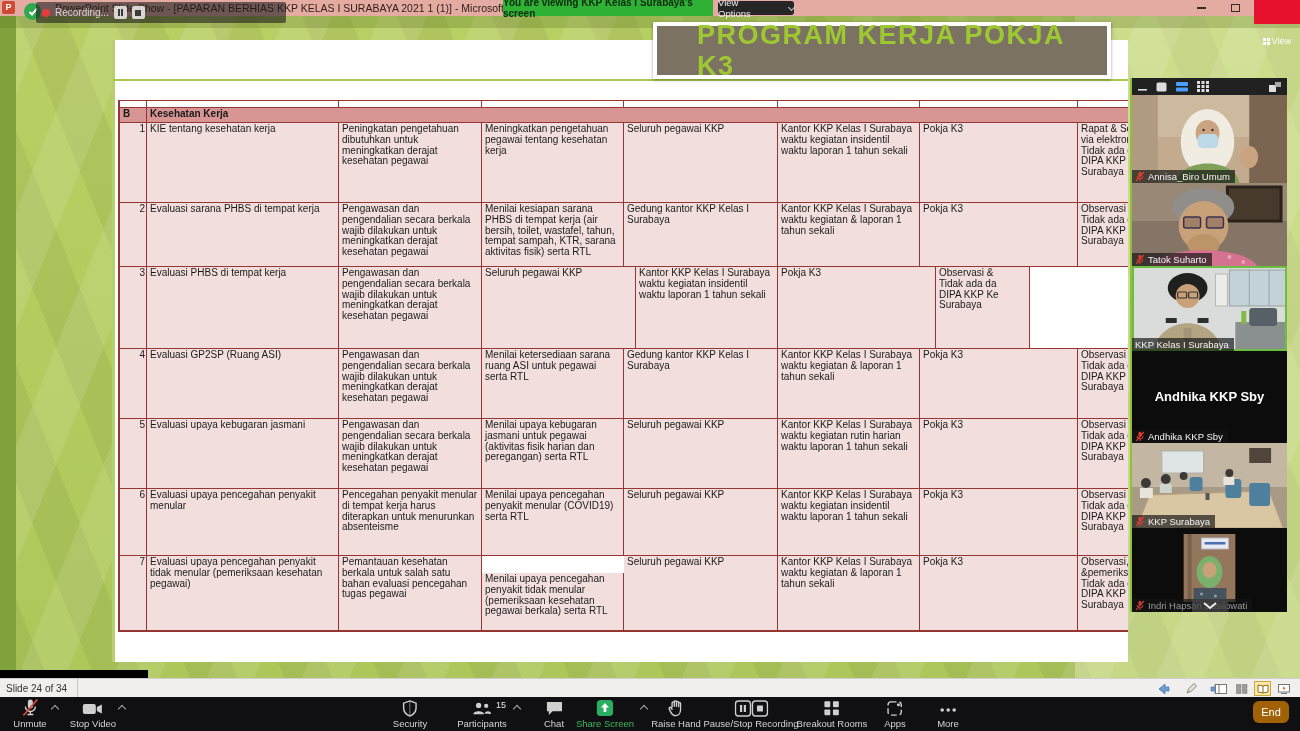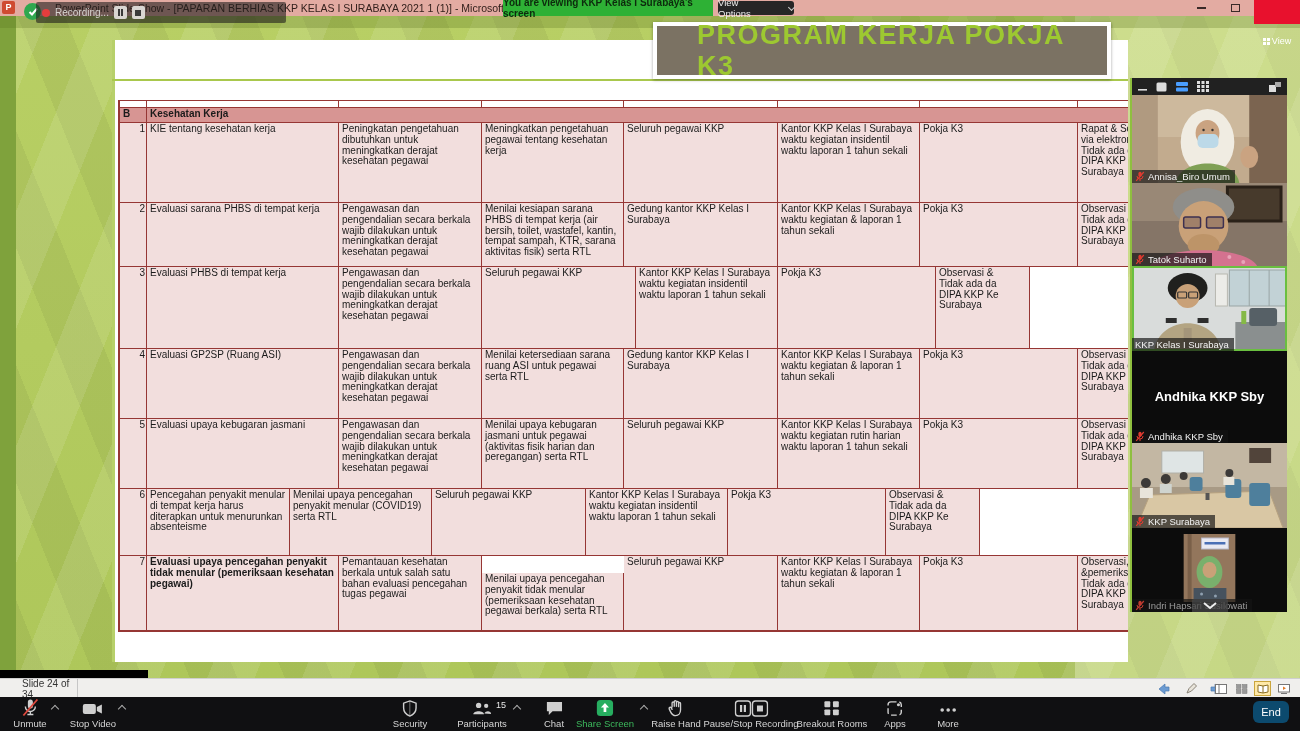--- a/index.html
+++ b/index.html
@@ -92,38 +92,38 @@
   .reclbl{color:#d8d4d0;font-size:10px;}
   .recbtn{width:13px;height:13px;background:#d9d6d2;border-radius:2px;display:flex;align-items:center;
           justify-content:center;gap:1.5px;cursor:pointer;}
   .recbtn .bar{width:2px;height:7px;background:#3a3a3a;}
   .recbtn .sq{width:6px;height:6px;background:#3a3a3a;}
 
   
   .statusbar{position:absolute;left:0;top:678px;width:1300px;height:19px;background:#f0efed;
              border-top:1px solid #cfcfcf;z-index:4;font-size:10px;color:#333;}
   .sb-left{position:absolute;left:0;top:0;width:78px;height:19px;border-right:1px solid #c6c6c6;
-           display:flex;align-items:center;padding-left:22px;}
+           display:flex;align-items:center;padding-left:6px;}
   .sb-ic{position:absolute;top:2px;display:flex;align-items:center;justify-content:center;
          width:22px;height:15px;cursor:pointer;}
   .sb-views{position:absolute;right:8px;top:2px;display:flex;gap:4px;align-items:center;}
   .sb-view{width:17px;height:15px;display:flex;align-items:center;justify-content:center;cursor:pointer;}
   .sb-view.hl{background:#ffe9a8;border:1px solid #caa53d;}
 
   
   .toolbar{position:absolute;left:0;top:697px;width:1300px;height:34px;background:#101012;z-index:9;}
   .titem{position:absolute;top:3px;transform:translateX(-50%);display:flex;flex-direction:column;
          align-items:center;gap:1px;cursor:pointer;}
   .ticon{height:17px;display:flex;align-items:flex-end;position:relative;}
   .tlabel{font-size:9.5px;color:#d6d6d6;white-space:nowrap;}
   .tlabel.green{color:#3cb85c;}
   .pcount{position:absolute;right:-12px;top:0;color:#e8e8e8;font-size:9px;}
   .caret{position:absolute;top:9px;width:6px;height:6px;border-left:1.5px solid #aaa;border-top:1.5px solid #aaa;
          transform:rotate(45deg);cursor:pointer;}
-  .endbtn{position:absolute;left:1253px;top:4px;width:36px;height:22px;background:#0c4a6e;border-radius:6px;
+  .endbtn{position:absolute;left:1253px;top:4px;width:36px;height:22px;background:#a16207;border-radius:6px;
           color:#fff;font-size:11px;display:flex;align-items:center;justify-content:center;cursor:pointer;}
 </style>
 </head>
 <body>
 
 <div class="screen">
 
   <div class="bg"></div>
   <div class="bg-light"></div>
   <div class="bg-left"></div>
@@ -164,21 +164,21 @@
         <div class="tcell f-output" style="width: 94px;">Rapat &amp; Sos
 via elektron
 Tidak ada da
 DIPA KKP Ke
 Surabaya</div>
       </div>
       <div class="trow data" style="height: 64px;">
         <div class="tcell f-no" style="width: 27px;">2</div>
         <div class="tcell f-activity" style="width: 192px;">Evaluasi sarana PHBS di tempat kerja</div>
         <div class="tcell f-rationale" style="width: 143px;">Pengawasan dan pengendalian secara berkala wajib dilakukan untuk meningkatkan derajat kesehatan pegawai</div>
-        <div class="tcell f-objective" style="width: 142px;">Menilai kesiapan sarana PHBS di tempat kerja (air bersih, toilet, wastafel, kantin, tempat sampah, KTR, sarana aktivitas fisik) serta RTL</div>
+        <div class="tcell f-objective" style="width: 142px;">Menilai kesiapan sarana PHBS di tempat kerja (air bersih, toilet, wastafel, tahun, tempat sampah, KTR, sarana aktivitas fisik) serta RTL</div>
         <div class="tcell f-target" style="width: 154px;">Gedung kantor KKP Kelas I Surabaya</div>
         <div class="tcell f-schedule" style="width: 142px;">Kantor KKP Kelas I Surabaya
 waktu kegiatan &amp; laporan 1
 tahun sekali</div>
         <div class="tcell f-pic" style="width: 158px;">Pokja K3</div>
         <div class="tcell f-output" style="width: 94px;">Observasi &amp;
 Tidak ada da
 DIPA KKP Ke
 Surabaya</div>
       </div>
@@ -221,35 +221,36 @@
 waktu kegiatan rutin harian
 waktu laporan 1 tahun sekali</div>
         <div class="tcell f-pic" style="width: 158px;">Pokja K3</div>
         <div class="tcell f-output" style="width: 94px;">Observasi &amp;
 Tidak ada da
 DIPA KKP Ke
 Surabaya</div>
       </div>
       <div class="trow data" style="height: 67px;">
         <div class="tcell f-no" style="width: 27px;">6</div>
+        <div class="tcell f-activity" style="width: 192px;">Evaluasi upaya pencegahan penyakit menular</div>
         <div class="tcell f-rationale" style="width: 143px;">Pencegahan penyakit menular di tempat kerja harus diterapkan untuk menurunkan absenteisme</div>
         <div class="tcell f-objective" style="width: 142px;">Menilai upaya pencegahan penyakit menular (COVID19) serta RTL</div>
         <div class="tcell f-target" style="width: 154px;">Seluruh pegawai KKP</div>
         <div class="tcell f-schedule" style="width: 142px;">Kantor KKP Kelas I Surabaya
 waktu kegiatan insidentil
 waktu laporan 1 tahun sekali</div>
         <div class="tcell f-pic" style="width: 158px;">Pokja K3</div>
         <div class="tcell f-output" style="width: 94px;">Observasi &amp;
 Tidak ada da
 DIPA KKP Ke
 Surabaya</div>
       </div>
       <div class="trow data" style="height: 77px;">
         <div class="tcell f-no" style="width: 27px;">7</div>
-        <div class="tcell f-activity" style="width: 192px; font-weight: bold;">Evaluasi upaya pencegahan penyakit tidak menular (pemeriksaan kesehatan pegawai)</div>
+        <div class="tcell f-activity" style="width: 192px;">Evaluasi upaya pencegahan penyakit tidak menular (pemeriksaan kesehatan pegawai)</div>
         <div class="tcell f-rationale" style="width: 143px;">Pemantauan kesehatan berkala untuk salah satu bahan evaluasi pencegahan tugas pegawai</div>
         <div class="tcell f-objective" style="width: 142px; margin-top: 17px;">Menilai upaya pencegahan penyakit tidak menular (pemeriksaan kesehatan pegawai berkala) serta RTL</div>
         <div class="tcell f-target" style="width: 154px;">Seluruh pegawai KKP</div>
         <div class="tcell f-schedule" style="width: 142px;">Kantor KKP Kelas I Surabaya
 waktu kegiatan &amp; laporan 1
 tahun sekali</div>
         <div class="tcell f-pic" style="width: 158px;">Pokja K3</div>
         <div class="tcell f-output" style="width: 94px;">Observasi, r
 &amp;pemeriksa
 Tidak ada da

